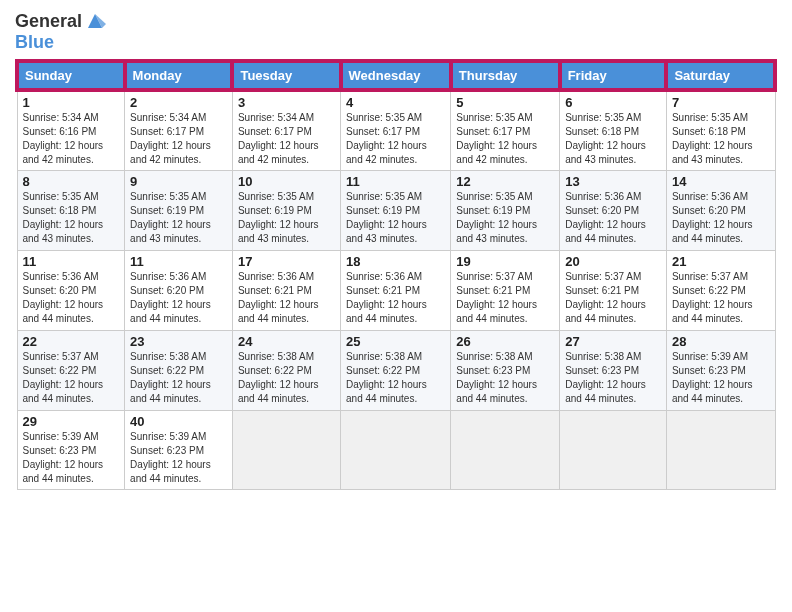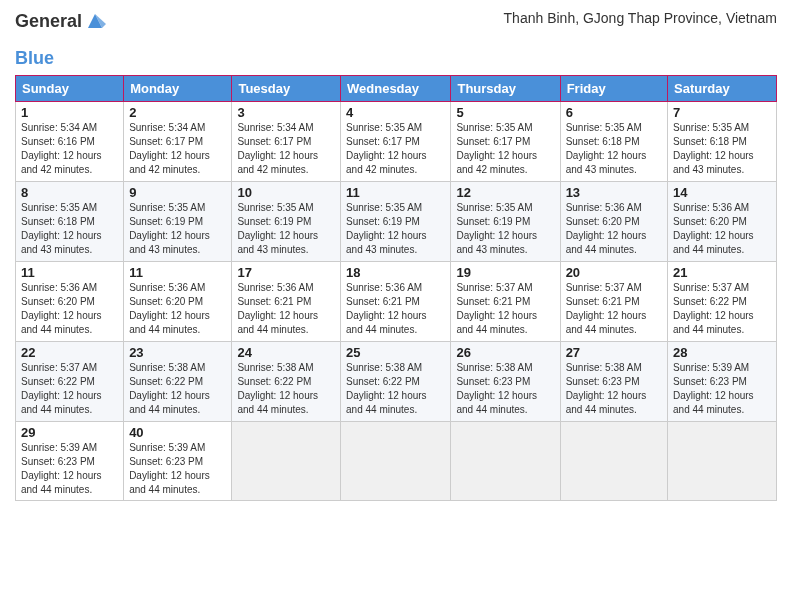--- a/index.html
+++ b/index.html
@@ -34,21 +34,20 @@
     }
     .logo-general {
       font-size: 18px;
       font-weight: bold;
       color: #333;
     }
     .logo-blue {
       font-size: 18px;
       font-weight: bold;
       color: #4a90d9;
-      margin-top: 16px;
     }
     .logo-icon {
       width: 22px;
       height: 22px;
       margin-left: 2px;
     }
     .title-section {
       text-align: right;
     }
     .main-title {
@@ -66,21 +65,21 @@
       flex: 1;
       font-size: 10.5px;
     }
     .calendar-table th {
       background-color: #4a90d9;
       color: white;
       text-align: left;
       padding: 5px 6px;
       font-size: 13px;
       font-weight: bold;
-      border: 1px solid #be185d;
+      border: 4px solid #be185d;
     }
     .calendar-table td {
       border: 1px solid #ccc;
       vertical-align: top;
       padding: 3px 5px;
       width: 113px;
       height: 80px;
       background: #fff;
     }
     .calendar-table tr:nth-child(even) td {
@@ -114,21 +113,20 @@
       <div class="logo-text">
         <span class="logo-general">General</span>
         <svg class="logo-icon" viewBox="0 0 22 22">
           <polygon points="4,18 11,4 18,18" fill="#4a90d9"></polygon>
           <polygon points="11,4 18,18 22,14" fill="#4a90d9" opacity="0.7"></polygon>
         </svg>
       </div>
       <span class="logo-blue">Blue</span>
     </div>
     <div class="title-section">
-      <div class="subtitle">Thanh Binh, GJong Thap Province, Vietnam</div>
     </div>
   </div>
 
   <table class="calendar-table">
     <thead>
       <tr>
         <th>Sunday</th>
         <th>Monday</th>
         <th>Tuesday</th>
         <th>Wednesday</th>

